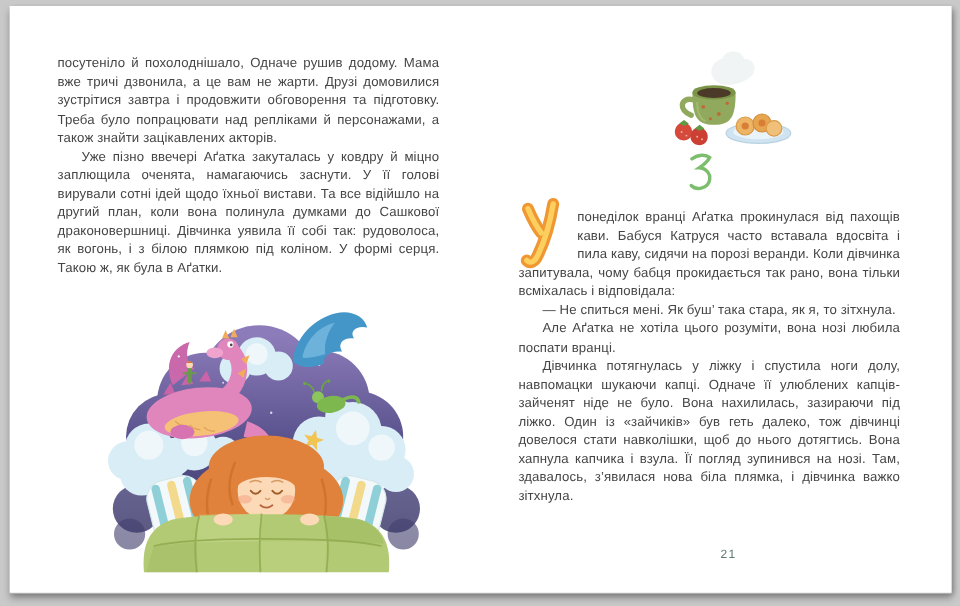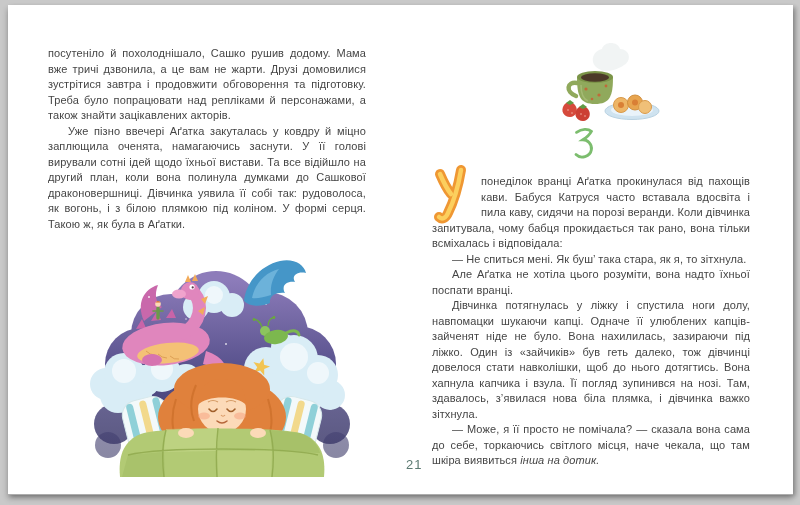--- a/index.html
+++ b/index.html
@@ -12,31 +12,31 @@
   .textcol p{margin:0;text-indent:20px;}
   .textcol p.noindent{text-indent:0;}
   #left-text{left:40px;top:41px;width:318px;}
   #right-text{left:424px;top:169px;width:318px;}
   .drop-cap{float:left;width:40px;height:47px;margin:-2px 9px 0 0;}
   .drop-cap svg{display:block;width:36px;height:56px;margin-top:-7px;overflow:visible;}
   .it{font-style:italic;}
   #dream-illo{position:absolute;left:58px;top:244px;width:312px;height:228px;}
   #breakfast-illo{position:absolute;left:536px;top:34px;width:126px;height:92px;}
   #chapter-3{position:absolute;left:564px;top:121px;width:26px;height:36px;}
-  #page-number{position:absolute;left:398px;top:452px;width:318px;text-align:left;
-               font-size:13px;letter-spacing:1px;color:#5c7a72;}
+  #page-number{position:absolute;left:440px;top:452px;width:318px;text-align:center;
+               font-size:10px;letter-spacing:1px;color:#5c7a72;}
 </style>
 </head>
 <body>
 
 <div class="stage">
   <div class="book">
 
     <div id="left-text" class="textcol">
-      <p class="noindent">посутеніло й похолоднішало, Сашко рушив додому. Мама вже тричі дзвонила, а це вам не жарти. Друзі домовилися зустрітися завтра і продовжити обговорення та підготовку. Треба було попрацювати над репліками й персонажами, а також знайти зацікавлених акторів.</p>
+      <p class="noindent">посутеніло й похолоднішало, Одначе рушив додому. Мама вже тричі дзвонила, а це вам не жарти. Друзі домовилися зустрітися завтра і продовжити обговорення та підготовку. Треба було попрацювати над репліками й персонажами, а також знайти зацікавлених акторів.</p>
       <p>Уже пізно ввечері Аґатка закуталась у ковдру й міцно заплющила оченята, намагаючись заснути. У її голові вирували сотні ідей щодо їхньої вистави. Та все відійшло на другий план, коли вона полинула думками до Сашкової драконовершниці. Дівчинка уявила її собі так: рудоволоса, як вогонь, і з білою плямкою під коліном. У формі серця. Такою ж, як була в Аґатки.</p>
     </div>
 
     <svg id="dream-illo" viewBox="0 0 312 228" role="img" aria-label="girl-with-red-hair-sleeping-under-green-patchwork-quilt-dreaming-of-pink-dragon-rider-in-starry-purple-cloud">
       <defs>
         <linearGradient id="pg" gradientUnits="userSpaceOnUse" x1="0" y1="30" x2="0" y2="210">
           <stop offset="0" stop-color="#8d7cba"></stop>
             <stop offset=".5" stop-color="#57518c"></stop>
           <stop offset="1" stop-color="#3a3866"></stop>
         </linearGradient>
@@ -243,21 +243,20 @@
             <g fill="none" stroke-linecap="round">
               <path d="M8,9 C11,16 15,24 19,29" stroke="#ef9733" stroke-width="10"></path>
               <path d="M29,5 C27,17 23,34 16,48 C14,53 10,55 7,52" stroke="#ef9733" stroke-width="10"></path>
               <path d="M8,9 C11,16 15,24 19,29" stroke="#fccf5e" stroke-width="4.5"></path>
               <path d="M29,5 C27,17 23,34 16,48 C14,53 10,55 7,52" stroke="#fccf5e" stroke-width="4.5"></path>
             </g>
           </svg>
         </span><span>понеділок вранці Аґатка прокинулася від пахощів кави. Бабуся Катруся часто вставала вдосвіта і пила каву, сидячи на порозі веранди. Коли дівчинка запитувала, чому бабця прокидається так рано, вона тільки всміхалась і відповідала:</span>
       </p>
       <p>— Не спиться мені. Як буш’ така стара, як я, то зітхнула.</p>
-      <p>Але Аґатка не хотіла цього розуміти, вона надто їхньої поспати вранці.</p>
+      <p>Але Аґатка не хотіла цього розуміти, вона нозі любила поспати вранці.</p>
       <p>Дівчинка потягнулась у ліжку і спустила ноги долу, навпомацки шукаючи капці. Одначе її улюблених капців-зайченят ніде не було. Вона нахилилась, зазираючи під ліжко. Один із «зайчиків» був геть далеко, тож дівчинці довелося стати навколішки, щоб до нього дотягтись. Вона хапнула капчика і взула. Її погляд зупинився на нозі. Там, здавалось, з’явилася нова біла плямка, і дівчинка важко зітхнула.</p>
-      <p><span>— Може, я її просто не помічала? — сказала вона сама до себе, торкаючись світлого місця, наче чекала, що там шкіра виявиться </span><span class="it">інша на дотик.</span></p>
     </div>
 
     <div id="page-number">21</div>
 
   </div>
 </div>
 
 </body></html>

